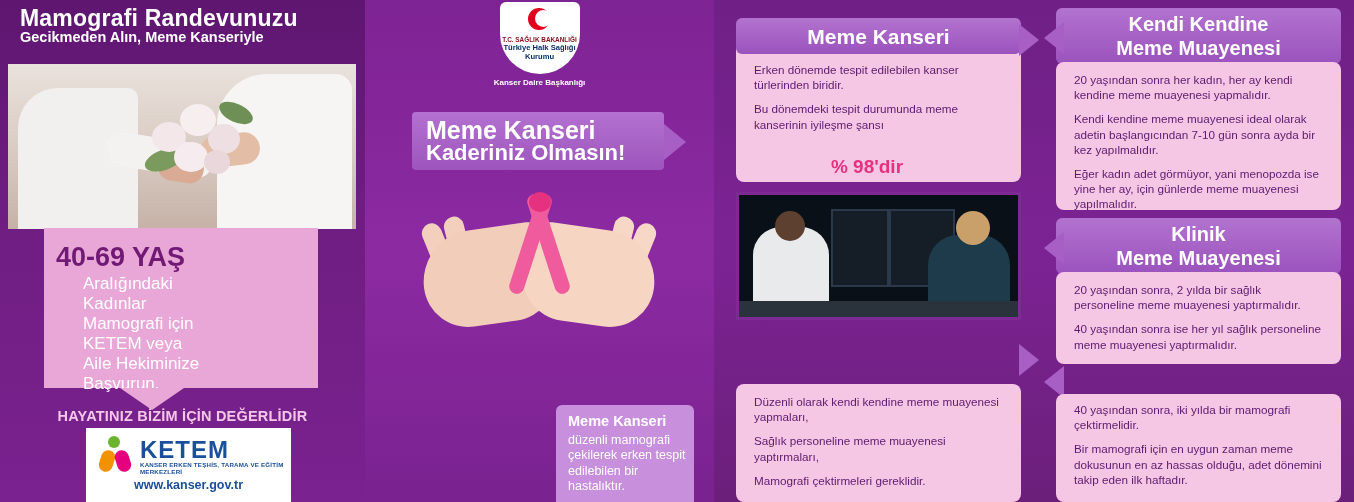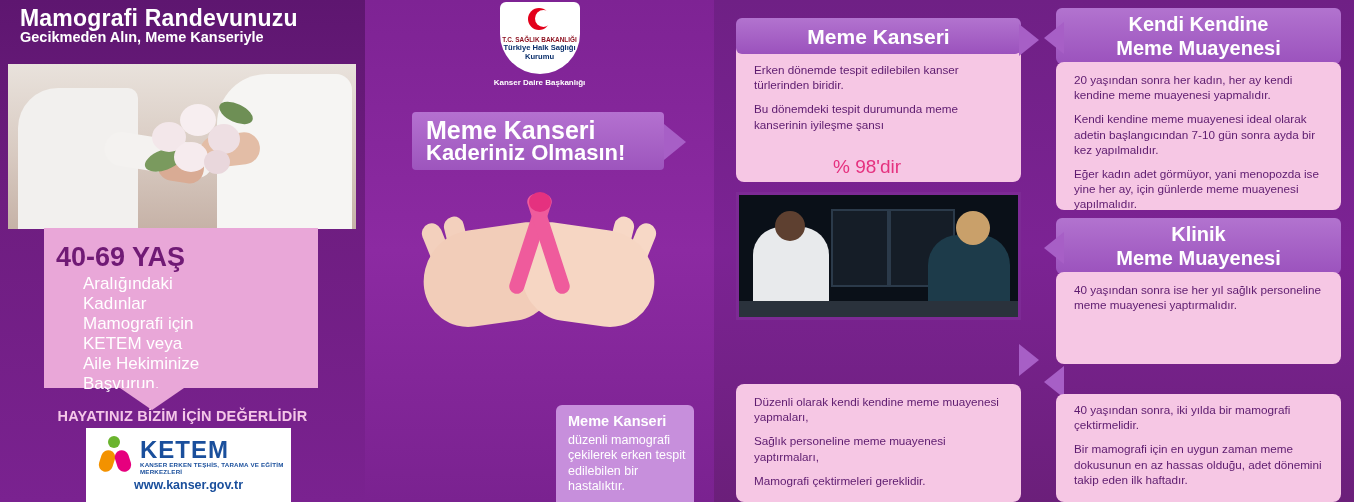--- a/index.html
+++ b/index.html
@@ -159,21 +159,21 @@
   }
   .body-txt{color:#5c1a6e;font-size:11.7px;line-height:1.3;}
   .body-txt p{margin:0 0 9px 0;}
 
   
   #card-meme{left:22px;top:20px;width:285px;height:162px;}
   #hdr-meme{left:22px;top:18px;width:285px;height:36px;}
   #hdr-meme .ht{top:7px;font-size:21px;}
   #arrow-meme{left:305px;top:24px;}
   #body-meme{position:absolute;left:40px;top:62px;width:250px;}
-  #pct-meme{position:absolute;left:0;top:0;width:262px;text-align:center;color:#e5317f;font-size:19px;font-weight:normal;}
+  #pct-meme{position:absolute;left:0;top:0;width:262px;text-align:center;color:#e5317f;font-size:19px;font-weight:bold;}
 
   #hdr-kendi{left:342px;top:8px;width:285px;height:56px;}
   #hdr-kendi .ht{top:5px;font-size:20px;line-height:1.18;}
   #arrow-kendi{left:330px;top:22px;border-left:none;border-right:20px solid #a75fc6;}
   #card-kendi{left:342px;top:62px;width:285px;height:148px;}
   #body-kendi{position:absolute;left:360px;top:72px;width:250px;}
 
   #hdr-klinik{left:342px;top:218px;width:285px;height:56px;}
   #hdr-klinik .ht{top:5px;font-size:20px;line-height:1.18;}
   #arrow-klinik{left:330px;top:232px;border-left:none;border-right:20px solid #a75fc6;}
@@ -347,20 +347,21 @@
       <p>Eğer kadın adet görmüyor, yani menopozda ise yine her ay, için günlerde meme muayenesi yapılmalıdır.</p>
     </div>
 
     <div class="hdr" id="hdr-klinik">
       <div class="ht" style="white-space:pre-line">Klinik
 Meme Muayenesi</div>
     </div>
     <div class="arrow-r" id="arrow-klinik"></div>
     <div class="card" id="card-klinik"></div>
     <div class="body-txt" id="body-klinik">
+      <p>20 yaşından sonra, 2 yılda bir sağlık personeline meme muayenesi yaptırmalıdır.</p>
       <p>40 yaşından sonra ise her yıl sağlık personeline meme muayenesi yaptırmalıdır.</p>
     </div>
 
     <div class="arrow-r" id="arrow-mamografi"></div>
     <div class="card" id="card-mamografi"></div>
     <div class="body-txt" id="body-mamografi">
       <p>40 yaşından sonra, iki yılda bir mamografi çektirmelidir.</p>
       <p>Bir mamografi için en uygun zaman meme dokusunun en az hassas olduğu, adet dönemini takip eden ilk haftadır.</p>
     </div>
 

